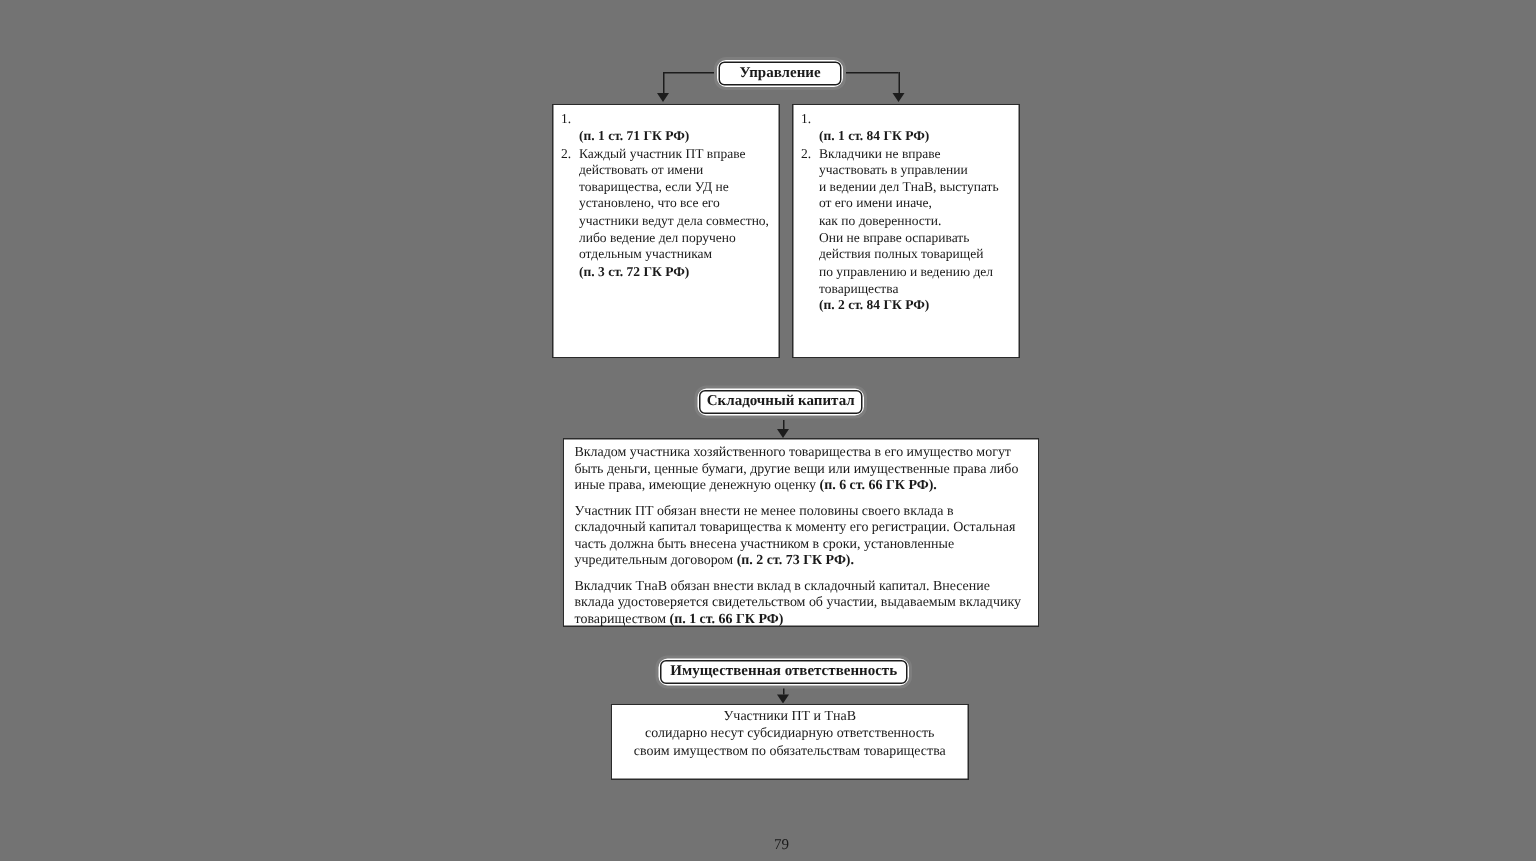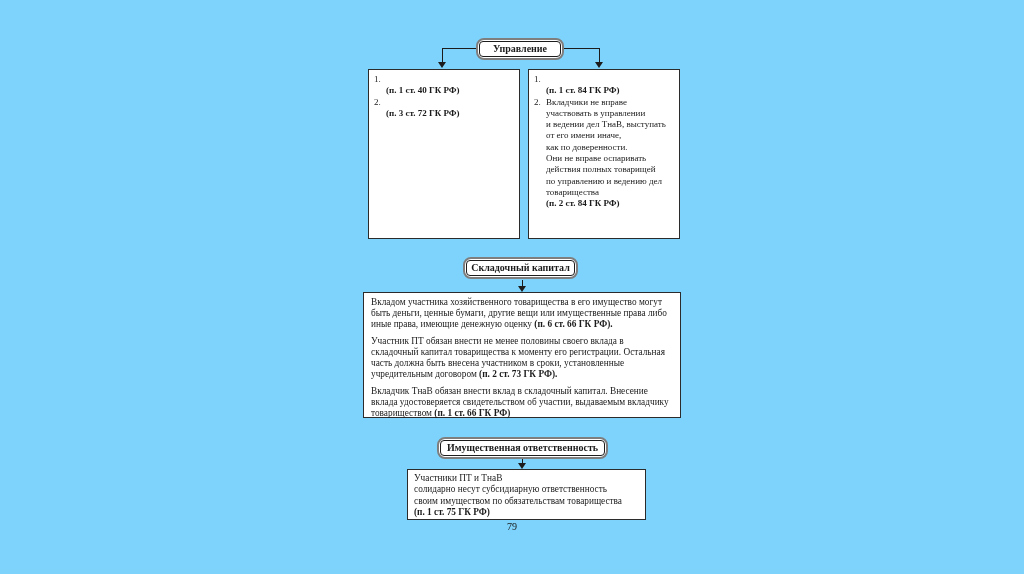--- a/index.html
+++ b/index.html
@@ -1,64 +1,64 @@
 <!DOCTYPE html>
 <html><head>
 <meta charset="utf-8">
 <style>
   html,body{margin:0;padding:0;background:#ffffff;}
   .canvas{
-    position:relative;width:1024px;height:574px;background:#7dd3fc;
+    position:relative;width:1024px;height:574px;background:#737373;
     font-family:"Liberation Serif","DejaVu Serif",serif;color:#1a1a1a;overflow:hidden;
   }
   
   .pill{position:absolute;box-sizing:border-box;border:2px solid #7e7e7e;border-radius:8px;background:#fff;padding:1px;}
   .pill-inner{border:1px solid #1c1c1c;border-radius:4px;text-align:center;font-weight:700;font-size:10px;line-height:14px;padding:0 2px;white-space:nowrap;}
   
   .rect{position:absolute;box-sizing:border-box;border:1px solid #2b2b2b;background:#fff;}
   .mgmt-box{font-size:9px;line-height:11.3px;padding:4px 5px;}
-  .cap-box{font-size:9.3px;line-height:11px;padding:4px 7px;}
-  .liab-box{font-size:9.3px;line-height:11.4px;padding:3px 6px;}
+  .cap-box{font-size:9.3px;line-height:11px;padding:4px 7px;margin-left:12px;}
+  .liab-box{font-size:9.3px;line-height:11.4px;padding:3px 6px;text-align:center;}
   .li{display:flex;margin:0;}
   .num{flex:none;width:12px;}
   .li-body{flex:1;}
   .ref{font-weight:700;}
   .para{margin:0 0 6px 0;}
   .para:last-child{margin:0;}
   
   .hline,.vline{position:absolute;background:#1c1c1c;}
   .hline{height:1px;}
   .vline{width:1px;}
   .arrow-down{position:absolute;width:0;height:0;border-left:4px solid transparent;border-right:4px solid transparent;border-top:6px solid #1c1c1c;}
-  .page-num{position:absolute;left:498px;top:521px;width:28px;text-align:center;font-size:10px;}
+  .page-num{position:absolute;left:498px;top:558px;width:28px;text-align:right;font-size:10px;}
 </style>
 </head>
 <body>
 
 <div class="canvas">
 
   <div class="pill" style="left:476px;top:38px;width:88px;">
     <div class="pill-inner">Управление</div>
   </div>
 
   <div class="hline" style="left:442px;top:48px;width:34px;"></div>
   <div class="hline" style="left:564px;top:48px;width:35px;"></div>
   <div class="vline" style="left:442px;top:48px;height:14px;"></div>
   <div class="vline" style="left:599px;top:48px;height:14px;"></div>
   <div class="arrow-down" style="left:438px;top:62px;"></div>
   <div class="arrow-down" style="left:595px;top:62px;"></div>
 
   <div class="rect mgmt-box" style="left:368px;top:69px;width:152px;height:170px;">
     <div class="li">
       <span class="num">1.</span>
-      <span class="li-body"><br><span class="ref">(п. 1 ст. 40 ГК РФ)</span></span>
+      <span class="li-body"><br><span class="ref">(п. 1 ст. 71 ГК РФ)</span></span>
     </div>
     <div class="li">
       <span class="num">2.</span>
-      <span class="li-body"><br><span class="ref">(п. 3 ст. 72 ГК РФ)</span></span>
+      <span class="li-body"><span>Каждый участник ПТ вправе<br>действовать от имени<br>товарищества, если УД не<br>установлено, что все его<br>участники ведут дела совместно,<br>либо ведение дел поручено<br>отдельным участникам</span><br><span class="ref">(п. 3 ст. 72 ГК РФ)</span></span>
     </div>
   </div>
 
   <div class="rect mgmt-box" style="left:528px;top:69px;width:152px;height:170px;">
     <div class="li">
       <span class="num">1.</span>
       <span class="li-body"><br><span class="ref">(п. 1 ст. 84 ГК РФ)</span></span>
     </div>
     <div class="li">
       <span class="num">2.</span>
@@ -79,17 +79,16 @@
   </div>
 
   <div class="pill" style="left:437px;top:437px;width:171px;">
     <div class="pill-inner">Имущественная ответственность</div>
   </div>
   <div class="vline" style="left:522px;top:459px;height:4px;"></div>
   <div class="arrow-down" style="left:518px;top:463px;"></div>
 
   <div class="rect liab-box" style="left:407px;top:469px;width:239px;height:51px;">
     <div>Участники ПТ и ТнаВ<br>солидарно несут субсидиарную ответственность<br>своим имуществом по обязательствам товарищества</div>
-    <div class="ref">(п. 1 ст. 75 ГК РФ)</div>
   </div>
 
   <div class="page-num">79</div>
 </div>
 
 </body></html>

